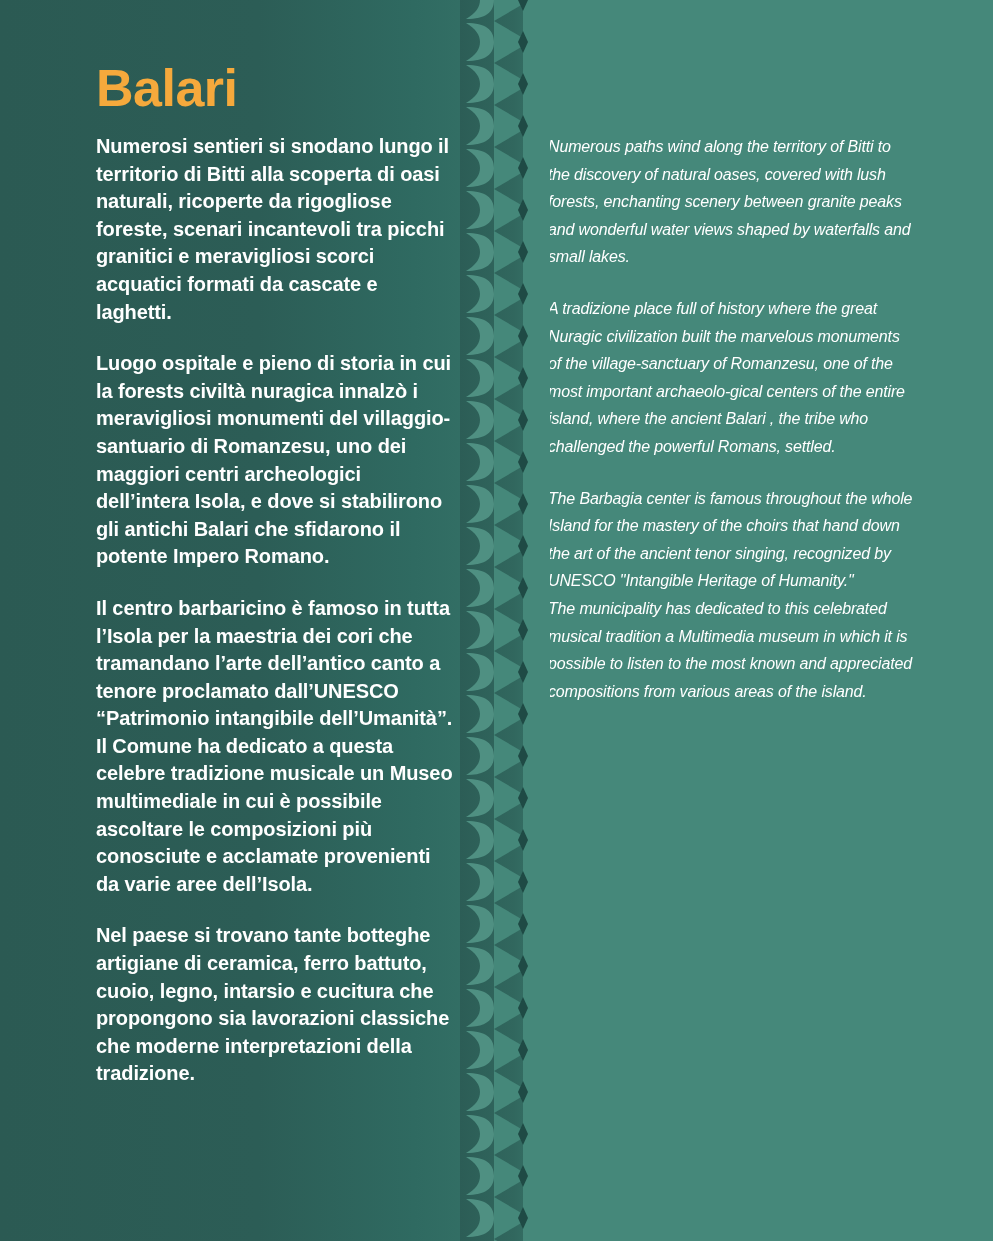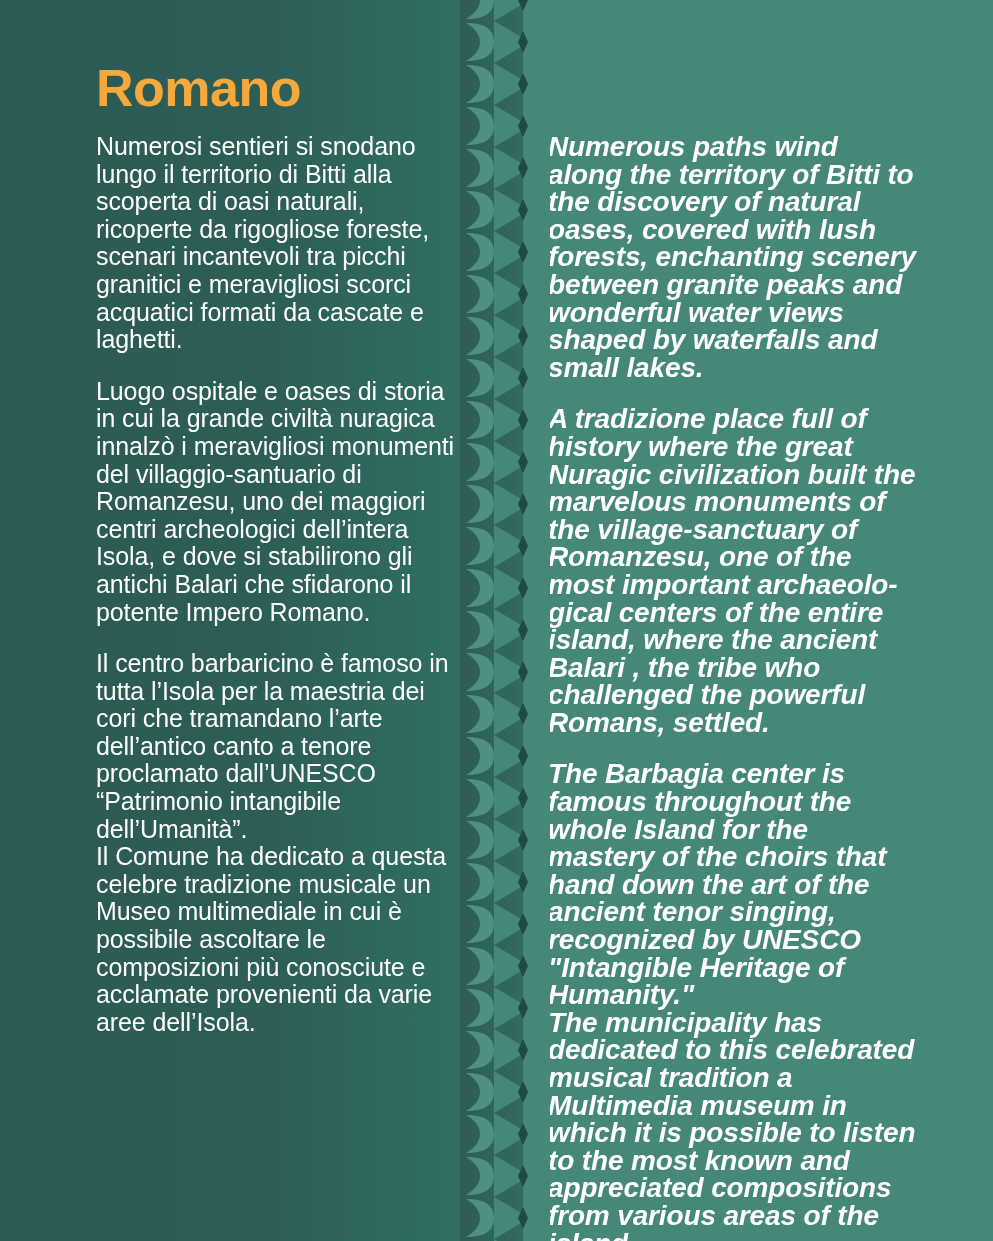--- a/index.html
+++ b/index.html
@@ -31,71 +31,72 @@
     letter-spacing:-0.5px;
     line-height:1;
   }
   #it-column {
     position:absolute;
     left:96px; top:133px;
     width:362px;
   }
   .it-par {
     color:#ffffff;
-    font-size:25px;
+    font-size:20px;
     line-height:27.6px;
-    font-weight:400;
+    font-weight:700;
     margin-bottom:24px;
     letter-spacing:-0.1px;
   }
   .it-par:last-child { margin-bottom:0; }
 
   
   #right-panel {
     position:absolute;
     left:523px; top:0;
     width:470px; height:1241px;
     background:#45887a;
   }
   #en-column {
     position:absolute;
     left:548px; top:133px;
     width:368px;
   }
   .en-par {
     color:#ffffff;
-    font-size:28px;
+    font-size:16px;
     line-height:27.6px;
     font-style:italic;
-    font-weight:700;
+    font-weight:400;
     margin-bottom:24px;
     letter-spacing:-0.15px;
   }
   .en-par:last-child { margin-bottom:0; }
 
   
   #border-strip {
     position:absolute;
     left:460px; top:0;
     width:90px; height:1241px;
     overflow:hidden;
   }
   #border-strip svg { display:block; }
 </style>
 </head>
 <body>
 
 <div id="page">
 
   <div id="left-panel">
-    <div id="page-title">Romano</div>
+    <div id="page-title">Balari</div>
     <div id="it-column">
       <p class="it-par">Numerosi sentieri si snodano lungo il territorio di Bitti alla scoperta di oasi naturali, ricoperte da rigogliose foreste, scenari incantevoli tra picchi granitici e meravigliosi scorci acquatici formati da cascate e laghetti.</p>
-      <p class="it-par">Luogo ospitale e oases di storia in cui la grande civiltà nuragica innalzò i meravigliosi monumenti del villaggio-santuario di Romanzesu, uno dei maggiori centri archeologici dell’intera Isola, e dove si stabilirono gli antichi Balari che sfidarono il potente Impero Romano.</p>
+      <p class="it-par">Luogo ospitale e pieno di storia in cui la forests civiltà nuragica innalzò i meravigliosi monumenti del villaggio-santuario di Romanzesu, uno dei maggiori centri archeologici dell’intera Isola, e dove si stabilirono gli antichi Balari che sfidarono il potente Impero Romano.</p>
       <p class="it-par">Il centro barbaricino è famoso in tutta l’Isola per la maestria dei cori che tramandano l’arte dell’antico canto a tenore proclamato dall’UNESCO “Patrimonio intangibile dell’Umanità”.<br>Il Comune ha dedicato a questa celebre tradizione musicale un Museo multimediale in cui è possibile ascoltare le composizioni più conosciute e acclamate provenienti da varie aree dell’Isola.</p>
+      <p class="it-par">Nel paese si trovano tante botteghe artigiane di ceramica, ferro battuto, cuoio, legno, intarsio e cucitura che propongono sia lavorazioni classiche che moderne interpretazioni della tradizione.</p>
     </div>
   </div>
 
   <div id="right-panel"></div>
   <div id="en-column">
     <p class="en-par">Numerous paths wind along the territory of Bitti to the discovery of natural oases, covered with lush forests, enchanting scenery between granite peaks and wonderful water views shaped by waterfalls and small lakes.</p>
     <p class="en-par">A tradizione place full of history where the great Nuragic civilization built the marvelous monuments of the village-sanctuary of Romanzesu, one of the most important archaeolo-gical centers of the entire island, where the ancient Balari , the tribe who challenged the powerful Romans, settled.</p>
     <p class="en-par">The Barbagia center is famous throughout the whole Island for the mastery of the choirs that hand down the art of the ancient tenor singing, recognized by UNESCO "Intangible Heritage of Humanity."<br>The municipality has dedicated to this celebrated musical tradition a Multimedia museum in which it is possible to listen to the most known and appreciated compositions from various areas of the island.</p>
   </div>
 

